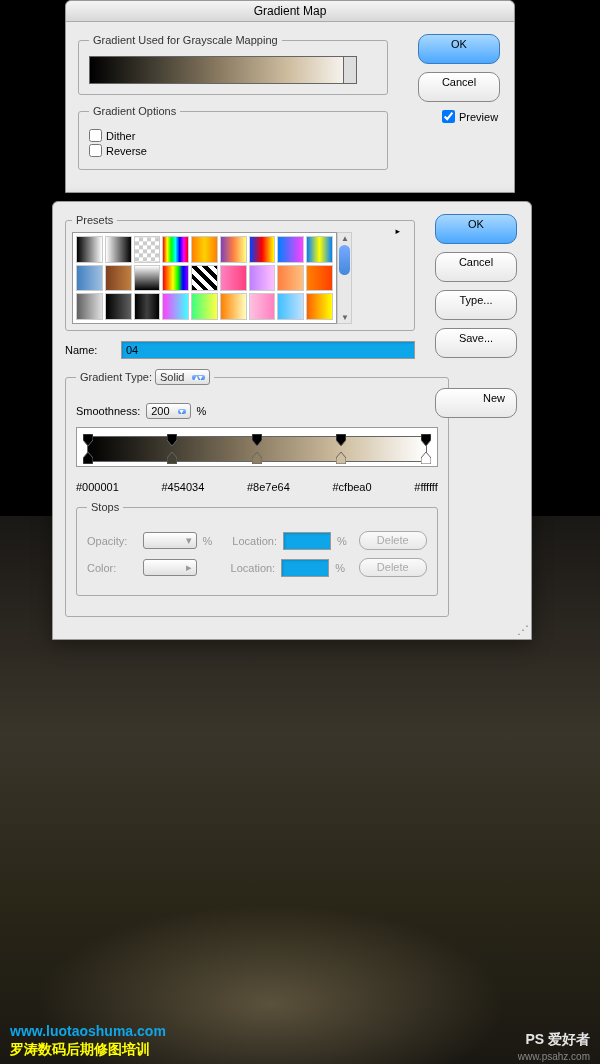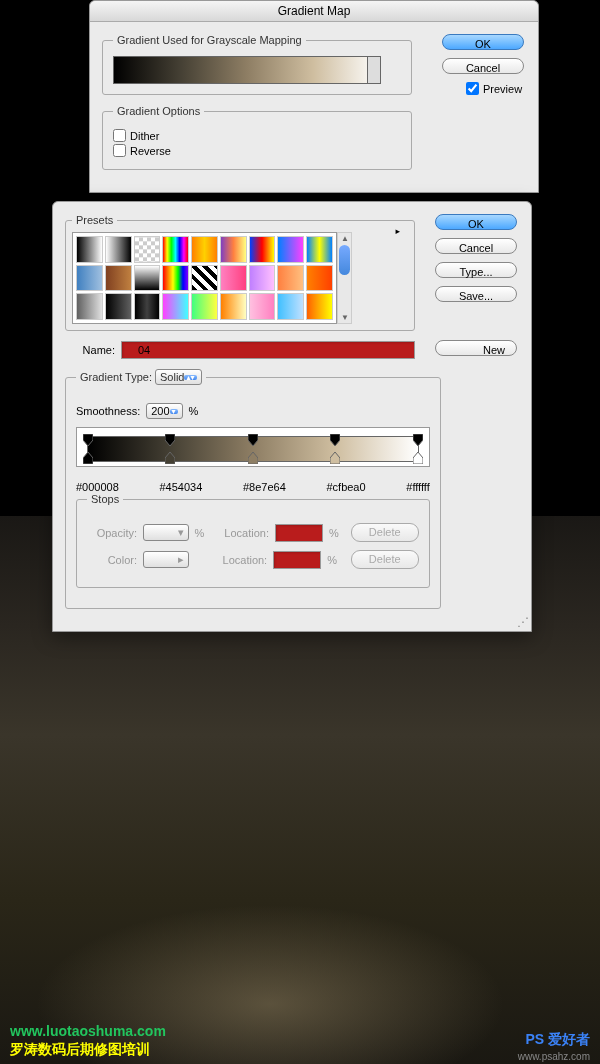--- a/index.html
+++ b/index.html
@@ -1,55 +1,55 @@
 <!DOCTYPE html>
 <html><head>
 <meta charset="utf-8">
 <style>
 * { box-sizing: border-box; margin: 0; padding: 0; font-family: "Lucida Grande", Arial, sans-serif; font-size: 11px; }
 body { width: 600px; height: 1064px; background: #000; position: relative; overflow: hidden; }
 .bg-image { position: absolute; top: 516px; left: 0; width: 600px; height: 548px; background: linear-gradient(to bottom, #1a1815 0%, #2a2620 20%, #3a352a 40%, #2a2618 70%, #1a1812 100%); }
 .bg-image::after { content: ""; position: absolute; bottom: 0; left: 0; right: 0; height: 200px; background: radial-gradient(ellipse at 45% 70%, rgba(180,160,120,0.4) 0%, transparent 50%); }
-.watermark1 { position: absolute; bottom: 25px; left: 10px; color: #22c55e; font-size: 14px; font-weight: bold; }
+.watermark1 { position: absolute; bottom: 25px; left: 10px; color: #0ea5e9; font-size: 14px; font-weight: bold; }
 .watermark2 { position: absolute; bottom: 5px; left: 10px; color: #ff0; font-size: 14px; font-weight: bold; }
-.watermark3 { position: absolute; bottom: 15px; right: 10px; color: #3b82f6; font-size: 14px; font-weight: bold; }
+.watermark3 { position: absolute; bottom: 15px; right: 10px; color: #e5e5e5; font-size: 14px; font-weight: bold; }
 .watermark4 { position: absolute; bottom: 2px; right: 10px; color: #888; font-size: 10px; }
 
 .dialog { position: absolute; background: #ebebeb; border: 1px solid #999; border-radius: 6px 6px 0 0; box-shadow: 0 5px 20px rgba(0,0,0,0.4); }
 .dialog-title { background: linear-gradient(#f5f5f5, #d8d8d8); text-align: center; padding: 3px; border-bottom: 1px solid #aaa; border-radius: 6px 6px 0 0; font-size: 12px; }
 .dialog-body { padding: 12px; position: relative; }
 
-.dlg1 { top: 0; left: 89px; width: 450px; }
+.dlg1 { top: 0; left: 65px; width: 450px; }
 .dlg2 { top: 201px; left: 52px; width: 480px; }
 
 fieldset { border: 1px solid #aaa; border-radius: 3px; padding: 10px; margin-bottom: 10px; }
 legend { padding: 0 4px; color: #333; }
 
 .btn-col { position: absolute; right: 12px; top: 12px; width: 84px; }
-.btn { display: block; width: 82px; height: 16px; margin-bottom: 8px; border: 1px solid #888; border-radius: 10px; background: linear-gradient(#fff, #e8e8e8); text-align: center; line-height: 18px; cursor: pointer; }
+.btn { display: block; width: 82px; height: 30px; margin-bottom: 8px; border: 1px solid #888; border-radius: 10px; background: linear-gradient(#fff, #e8e8e8); text-align: center; line-height: 18px; cursor: pointer; }
 .btn.primary { background: linear-gradient(#a8d8ff, #4ca8ff); border-color: #3a7abf; }
 
 .grad-preview { width: 268px; height: 28px; border: 1px solid #666; background: linear-gradient(to right, #000, #454034, #8e7e64, #cfbea0, #fff); position: relative; }
 .grad-preview::after { content: ""; position: absolute; right: 0; top: 0; width: 12px; height: 100%; background: #ddd; border-left: 1px solid #666; }
 .grad-arrow { position: absolute; right: 2px; top: 50%; transform: translateY(-50%); font-size: 8px; }
 
 .chk { display: flex; align-items: center; gap: 4px; margin: 2px 0; }
 .chk input { width: 13px; height: 13px; }
 
 .presets-grid { display: grid; grid-template-columns: repeat(9, 1fr); gap: 2px; width: 265px; height: 92px; border: 1px solid #999; padding: 3px; background: #fff; }
 .swatch { border: 1px solid #ccc; }
 .scrollbar { width: 15px; height: 92px; background: #e8e8e8; border: 1px solid #ccc; display: inline-block; vertical-align: top; position: relative; }
 .scrollbar::before { content: "▲"; position: absolute; top: 1px; left: 3px; font-size: 8px; color: #666; }
 .scrollbar::after { content: "▼"; position: absolute; bottom: 1px; left: 3px; font-size: 8px; color: #666; }
 .scroll-thumb { position: absolute; top: 12px; left: 1px; width: 11px; height: 30px; background: linear-gradient(#7af, #48d); border-radius: 6px; }
 
 .row { display: flex; align-items: center; gap: 6px; margin: 8px 0; }
-.label { min-width: 50px; text-align: right; }
-input[type=text] { border: 1px solid #999; padding: 2px 16px; background: #b91c1c; box-shadow: inset 1px 1px 2px rgba(0,0,0,0.15); }
-.select { border: 1px solid #888; border-radius: 3px; padding: 1px 4px; background: linear-gradient(#fff,#e0e0e0); display: inline-flex; align-items: center; gap: 0; }
+.label { min-width: 50px; }
+input[type=text] { border: 1px solid #999; padding: 2px 4px; background: #0ea5e9; box-shadow: inset 1px 1px 2px rgba(0,0,0,0.15); }
+.select { border: 1px solid #888; border-radius: 3px; padding: 1px 4px; background: linear-gradient(#fff,#e0e0e0); display: inline-flex; align-items: center; gap: 8px; }
 .select-btn { background: linear-gradient(#88bbff,#4488ee); color: #fff; font-size: 8px; padding: 0 2px; border-radius: 2px; display: inline-flex; flex-direction: column; line-height: 5px; }
 
 .gradient-bar-wrap { border: 1px solid #999; padding: 8px 10px 4px; background: #fff; margin-top: 8px; position: relative; }
 .gradient-bar { height: 26px; border: 1px solid #666; background: linear-gradient(to right, #000 0%, #454034 25%, #8e7e64 50%, #cfbea0 75%, #fff 100%); position: relative; }
 .stop-top, .stop-bot { position: absolute; width: 10px; height: 12px; }
 .stop-top { top: -3px; }
 .stop-bot { bottom: -3px; }
 .stop-top svg, .stop-bot svg { display: block; }
 .stop-labels { display: flex; justify-content: space-between; margin-top: 14px; font-size: 13px; }
 
@@ -213,28 +213,28 @@
                 </svg>
               </div>
               <div class="stop-bot" style="left: calc(100% - 5px);">
                 <svg width="10" height="12">
                   <polygon points="5,0 10,6 10,12 0,12 0,6" fill="#ffffff" stroke="#666"></polygon>
                 </svg>
               </div>
             </div>
         </div>
         <div class="stop-labels" id="stoplabels">
-            <span>#000008</span>
+            <span>#000001</span>
             <span>#454034</span>
             <span>#8e7e64</span>
             <span>#cfbea0</span>
             <span>#ffffff</span>
           </div>
 
-        <fieldset class="stops-fieldset" style="margin-top:0;">
+        <fieldset class="stops-fieldset" style="margin-top:8px;">
           <legend>Stops</legend>
           <div class="row muted">
             <span class="label">Opacity:</span>
             <span class="select">
                 <span style="width:30px;display:inline-block;"></span>
                 <span>▾</span>
               </span>
             <span>%</span>
             <span style="margin-left:14px;">Location:</span>
             <input type="text" disabled="" style="">
@@ -257,17 +257,17 @@
           </div>
         </fieldset>
       </fieldset>
     </div>
 
     <div class="btn-col">
       <div class="btn primary">OK</div>
       <div class="btn">Cancel</div>
       <div class="btn">Type...</div>
       <div class="btn">Save...</div>
-      <div class="btn" style="margin-top:38px;padding-left:36px;">New</div>
+      <div class="btn" style="margin-top:30px;padding-left:36px;">New</div>
     </div>
     <div class="resize">⋰</div>
   </div>
 </div>
 
 </body></html>

